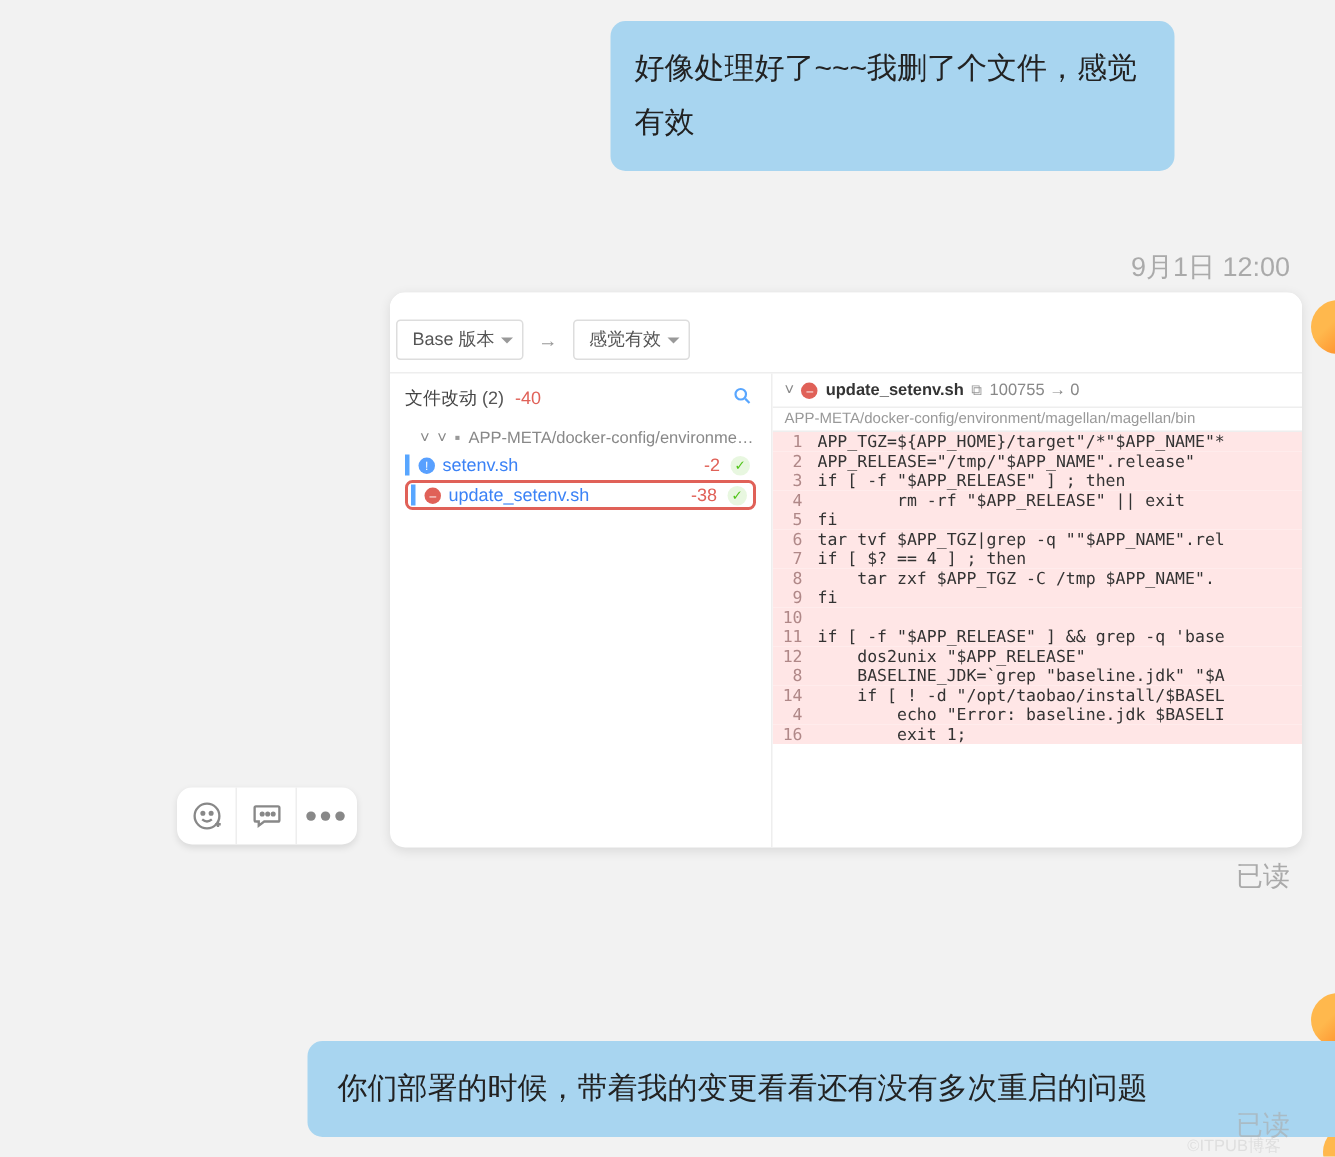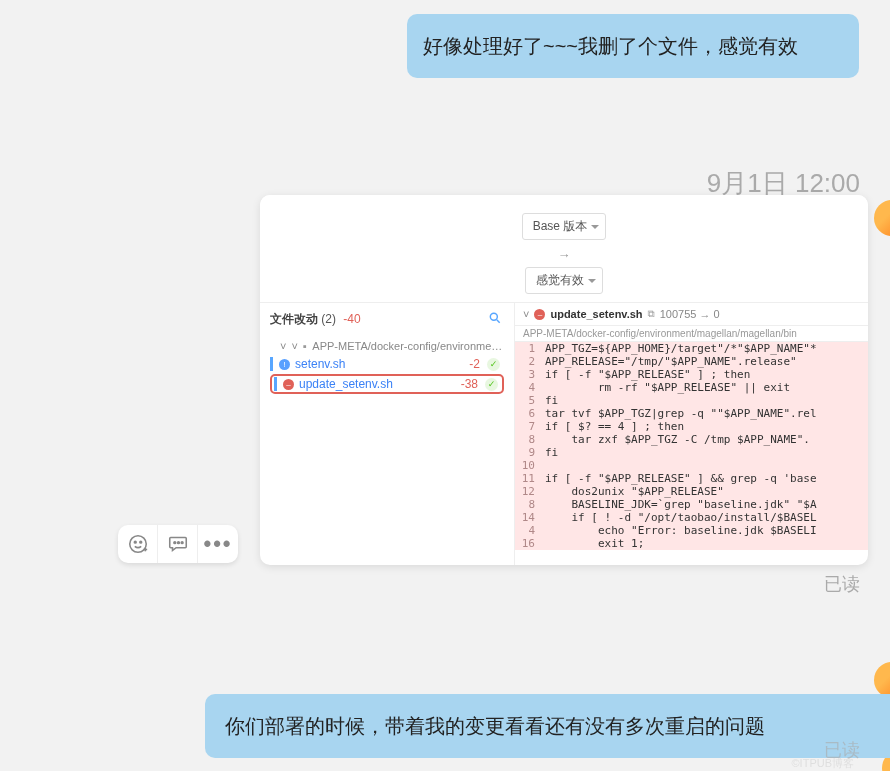--- a/index.html
+++ b/index.html
@@ -28,28 +28,28 @@
   
   .bubble {
     position: absolute;
     background: #a8d5f0;
     border-radius: 10px;
     padding: 14px 20px;
     font-size: 20px;
     line-height: 1.8;
     color: #222;
   }
-  .bubble.msg1 { top: 14px; left: 407px; width: 452px; padding-left: 16px; }
+  .bubble.msg1 { top: 14px; left: 407px; width: 376px; padding-left: 16px; }
   .bubble.msg2 { top: 694px; left: 165px; width: 784px; white-space: nowrap; margin-left: 40px; }
 
   .timestamp {
     position: absolute;
     top: 166px;
     right: 30px;
-    font-size: 26px;
+    font-size: 18px;
     color: #aaa;
   }
 
   .status {
     position: absolute;
     right: 30px;
     font-size: 18px;
     color: #aaa;
   }
   .status.s1 { top: 572px; }
@@ -103,21 +103,20 @@
   .diffcard .hdr {
     height: 10px;
     background: #fff;
     border-bottom: 1px solid #fff;
   }
   .diffcard .toolbar {
     display: flex;
     align-items: center;
     gap: 6px;
     padding: 8px 4px;
-    flex-direction: column;
   }
   .dropdown {
     border: 1px solid #ddd;
     border-radius: 3px;
     background: #fff;
     font-size: 12px;
     color: #555;
     padding: 4px 18px 4px 10px;
     position: relative;
     cursor: pointer;
@@ -144,21 +143,21 @@
   }
   .left {
     width: 255px;
     border-right: 1px solid #eee;
     padding: 8px 10px;
     font-size: 12px;
     color: #444;
     position: relative;
   }
   .left .title {
-    font-weight: 700;
+    font-weight: 400;
     display: inline-block;
   }
   .left .count { color: #555; }
   .left .diffn { color: #e06158; margin-left: 4px; }
   .searchico {
     position: absolute;
     right: 12px;
     top: 8px;
     color: #58a6ff;
     font-size: 14px;

